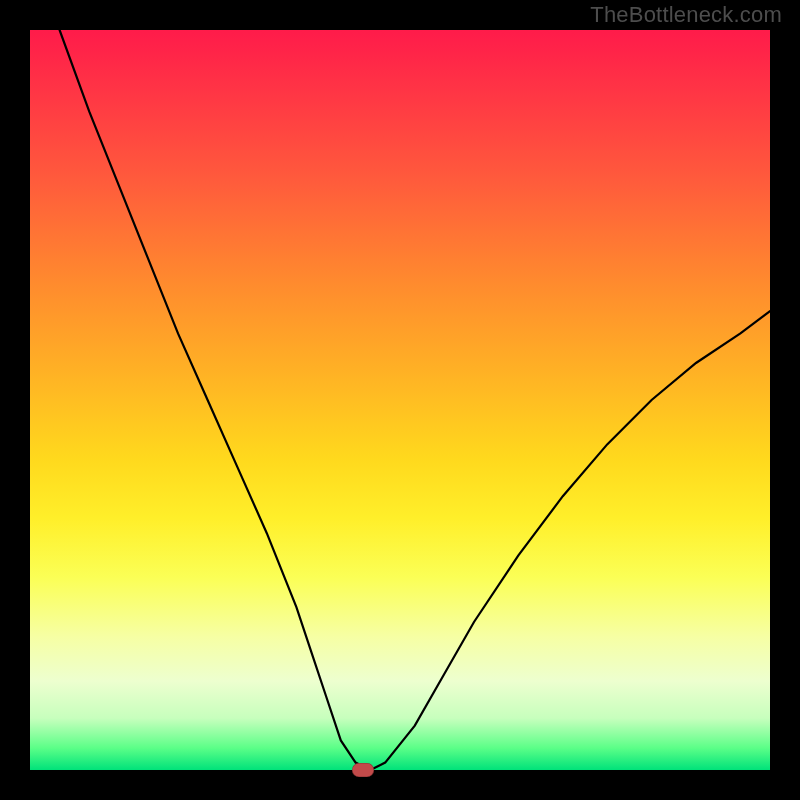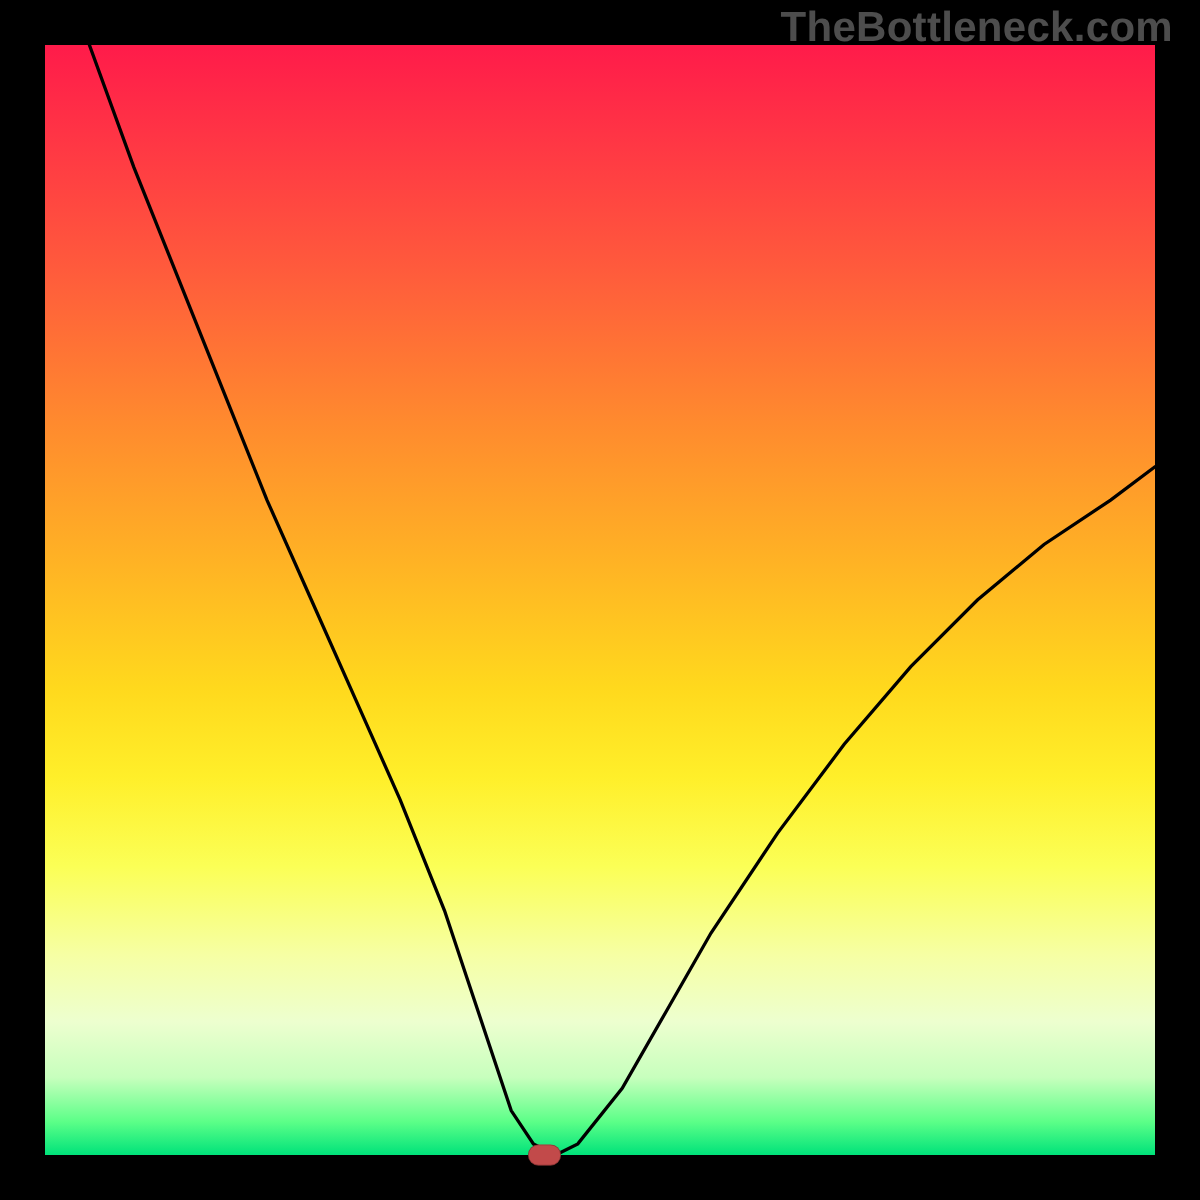--- a/index.html
+++ b/index.html
@@ -1,17 +1,17 @@
 <!DOCTYPE html>
 <html><head>
 <meta charset="utf-8">
 <style>
   html,body{margin:0;padding:0;width:800px;height:800px;background:#000;overflow:hidden;font-family:Arial,Helvetica,sans-serif}
   .frame{position:absolute;left:0;top:0;width:800px;height:800px;background:#000}
-  .watermark{position:absolute;top:2px;right:18px;color:#4d4d4d;font-size:28px;font-weight:700;letter-spacing:.2px}
+  .watermark{position:absolute;top:2px;right:18px;color:#4d4d4d;font-size:22px;font-weight:400;letter-spacing:.2px}
   .plot-wrap{position:absolute;left:30px;top:30px;width:740px;height:740px}
   .gradient{position:absolute;left:0;top:0;width:740px;height:740px;
     
     background:linear-gradient(to bottom,
       #ff1b4a 0%,
       #ff3445 8%,
       #ff5a3c 20%,
       #ff8a2e 34%,
       #ffb424 47%,
       #ffd91d 58%,

